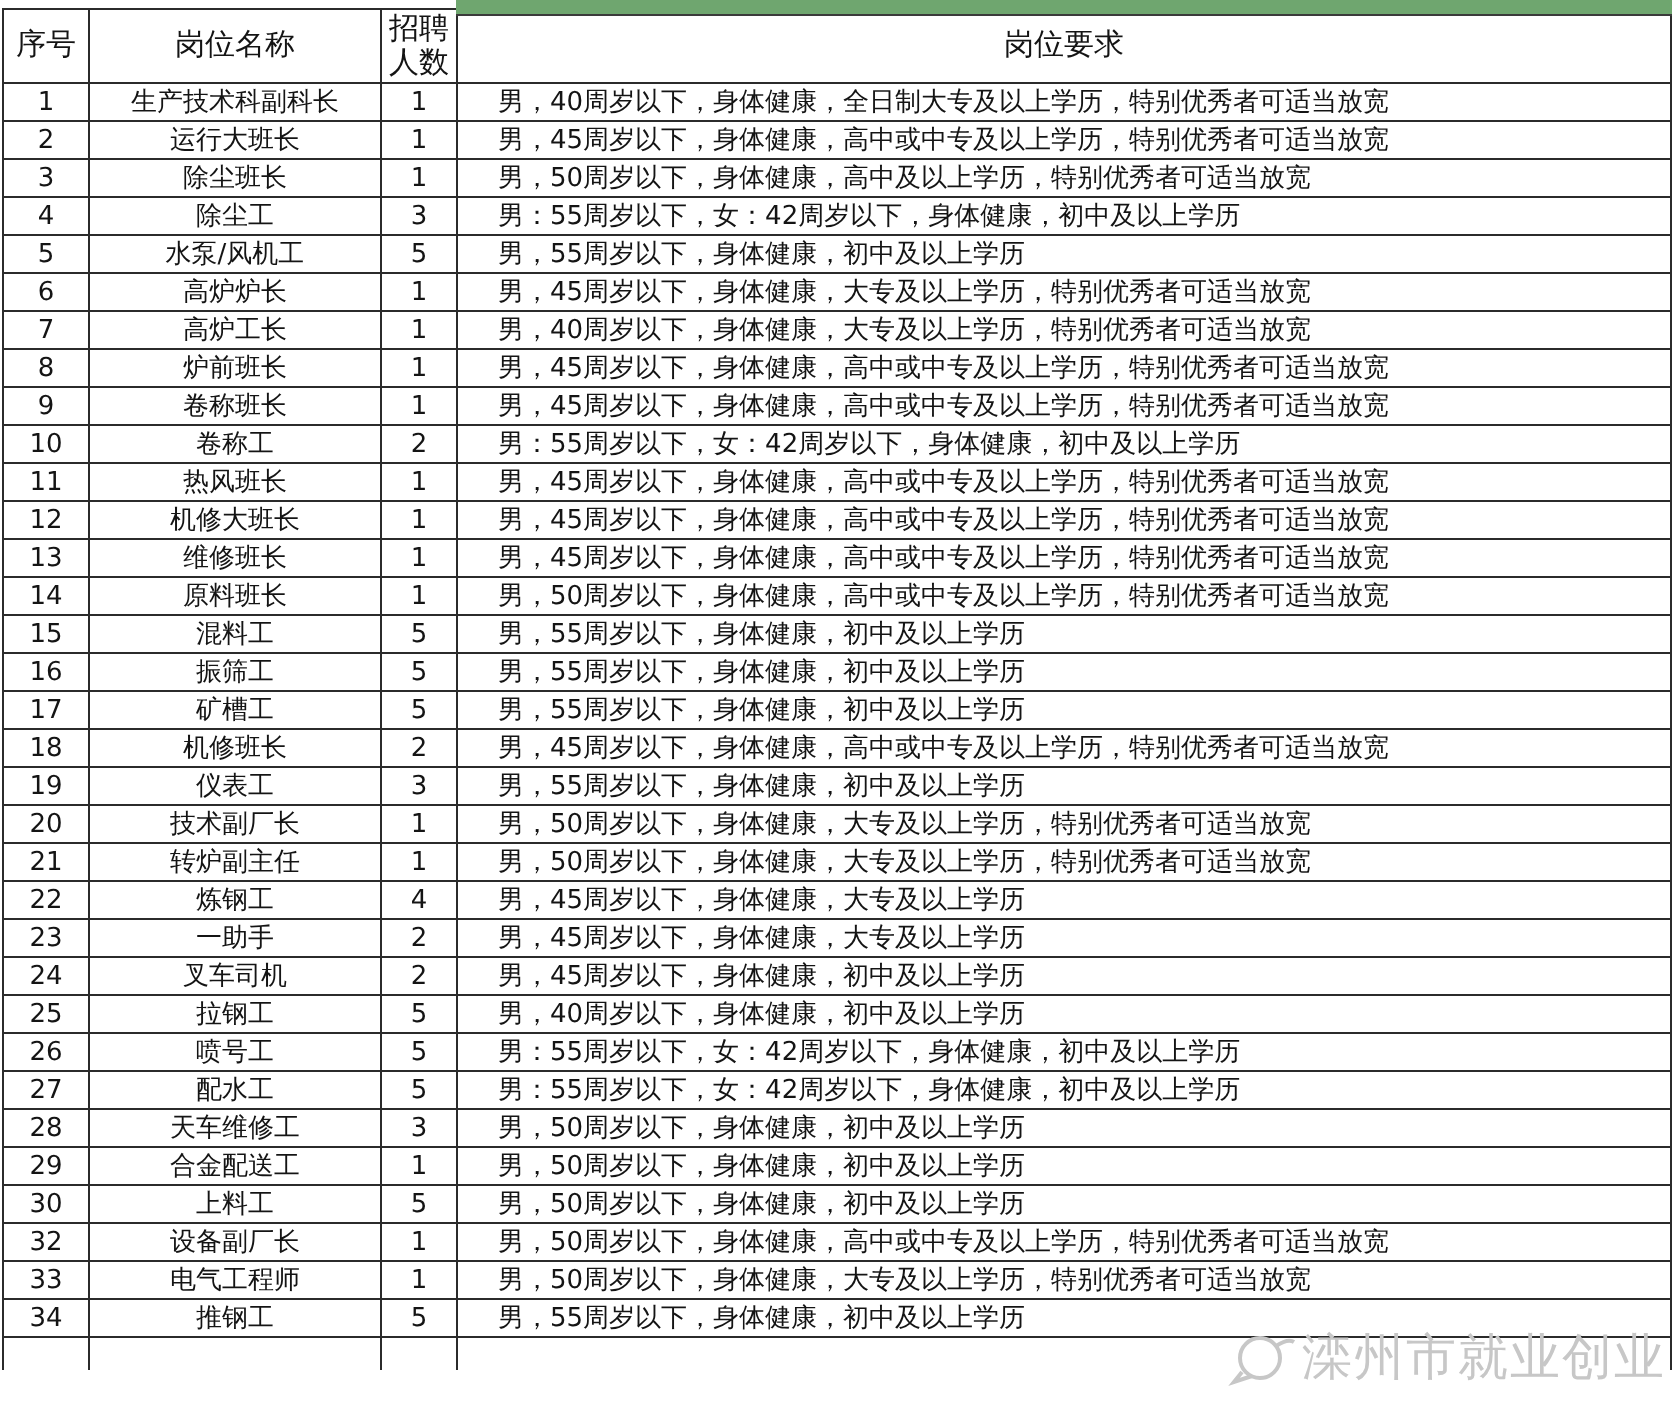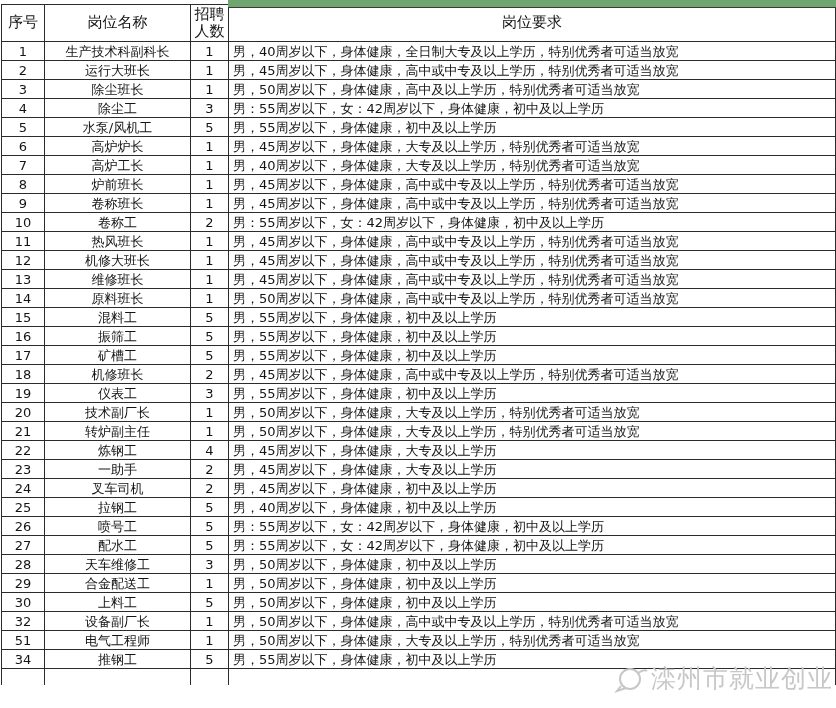--- a/index.html
+++ b/index.html
@@ -35,21 +35,21 @@
   .job-table tbody tr { height: 19px; }
   .job-table td {
     font-size: 13px;
     line-height: 1;
     text-align: center;
     vertical-align: middle;
     white-space: nowrap;
   }
   .job-table td.c-requirements {
     text-align: left;
-    padding-left: 4px;
+    padding-left: 20px;
     margin-top: 41px;
   }
   .job-table tr.partial-row { height: 16px; }
   .job-table tr.partial-row td { border-bottom: none; }
   .green-bar {
     position: absolute;
     top: 0;
     left: 228px;
     width: 608px;
     height: 7px;
@@ -275,21 +275,21 @@
           <td class="c-count">5</td>
           <td class="c-requirements">男，50周岁以下，身体健康，初中及以上学历</td>
         </tr>
         <tr>
           <td class="c-no">32</td>
           <td class="c-position">设备副厂长</td>
           <td class="c-count">1</td>
           <td class="c-requirements">男，50周岁以下，身体健康，高中或中专及以上学历，特别优秀者可适当放宽</td>
         </tr>
         <tr>
-          <td class="c-no">51</td>
+          <td class="c-no">33</td>
           <td class="c-position">电气工程师</td>
           <td class="c-count">1</td>
           <td class="c-requirements">男，50周岁以下，身体健康，大专及以上学历，特别优秀者可适当放宽</td>
         </tr>
         <tr>
           <td class="c-no">34</td>
           <td class="c-position">推钢工</td>
           <td class="c-count">5</td>
           <td class="c-requirements">男，55周岁以下，身体健康，初中及以上学历</td>
         </tr>

